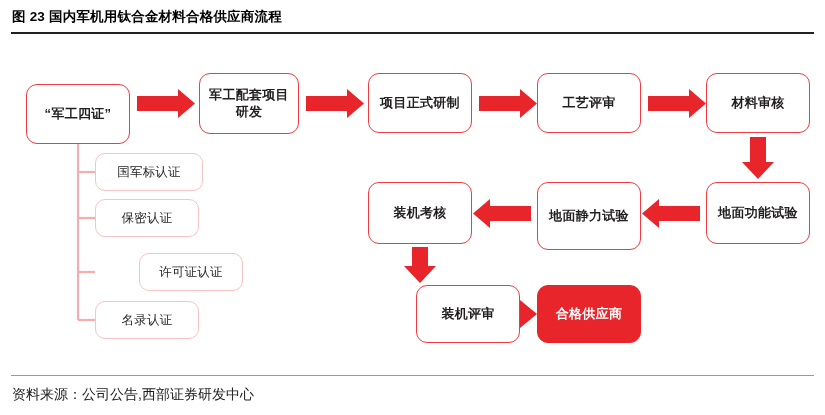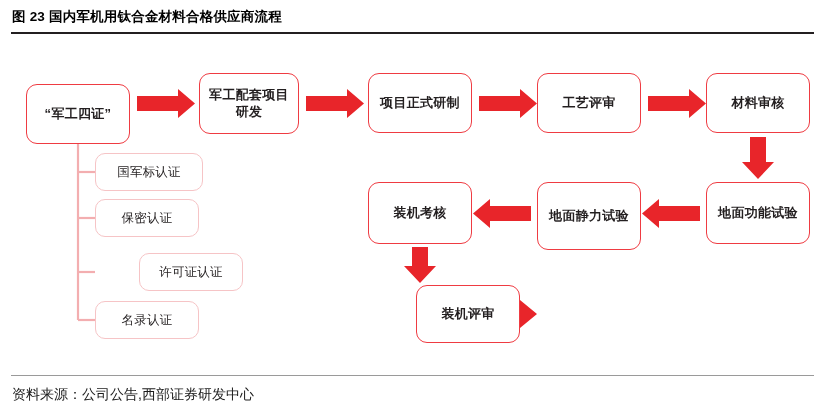--- a/index.html
+++ b/index.html
@@ -176,20 +176,23 @@
   <div class="node" style="left:537px; top:182px; width:104px; height:68px;">
     <span>地面静力试验</span>
   </div>
   <div class="node" style="left:368px; top:182px; width:104px; height:62px;">
     <span>装机考核</span>
   </div>
 
   <div class="node" style="left:368px; top:285px; width:104px; height:58px;margin-left:48px;">
     <span>装机评审</span>
   </div>
+  <div class="node terminal" style="left:537px; top:285px; width:104px; height:58px;">
+    <span>合格供应商</span>
+  </div>
 
   <div class="node cert" style="left:95px; top:153px; width:108px; height:38px;">
     <span>国军标认证</span>
   </div>
   <div class="node cert" style="left:95px; top:199px; width:104px; height:38px;">
     <span>保密认证</span>
   </div>
   <div class="node cert" style="left:95px; top:253px; width:104px; height:38px;margin-left:44px;">
     <span>许可证认证</span>
   </div>

